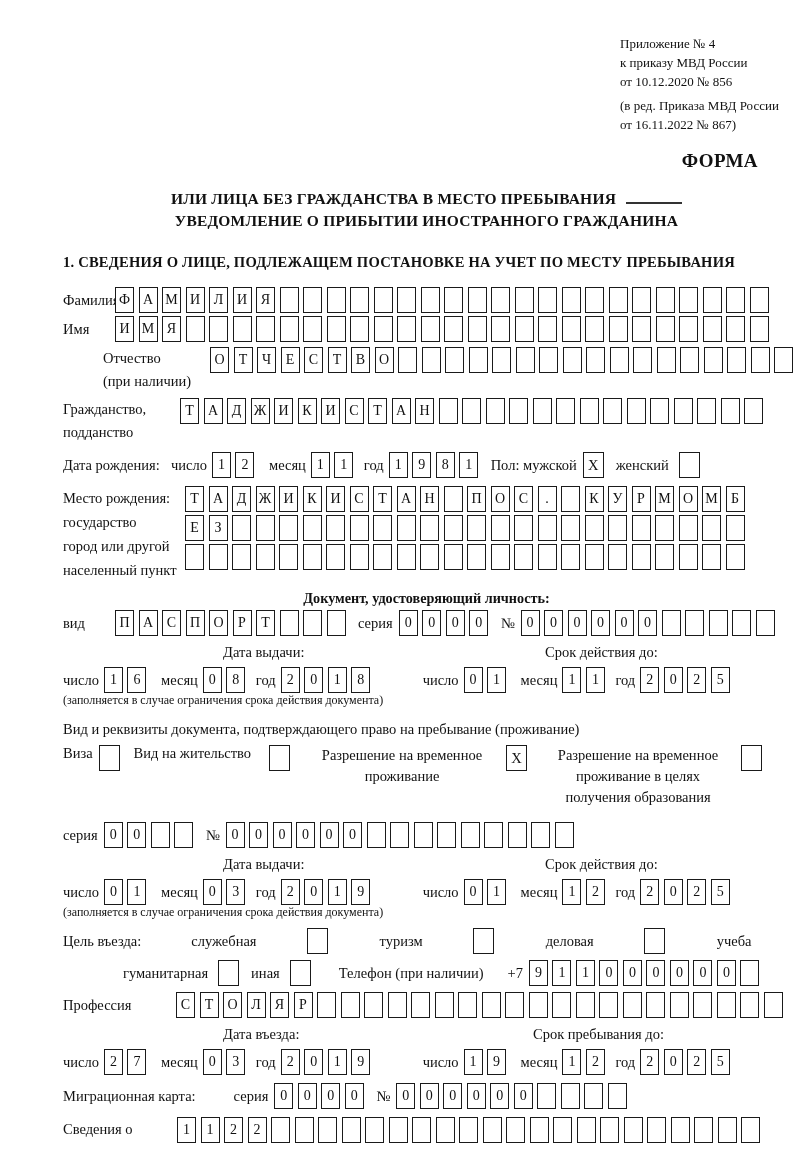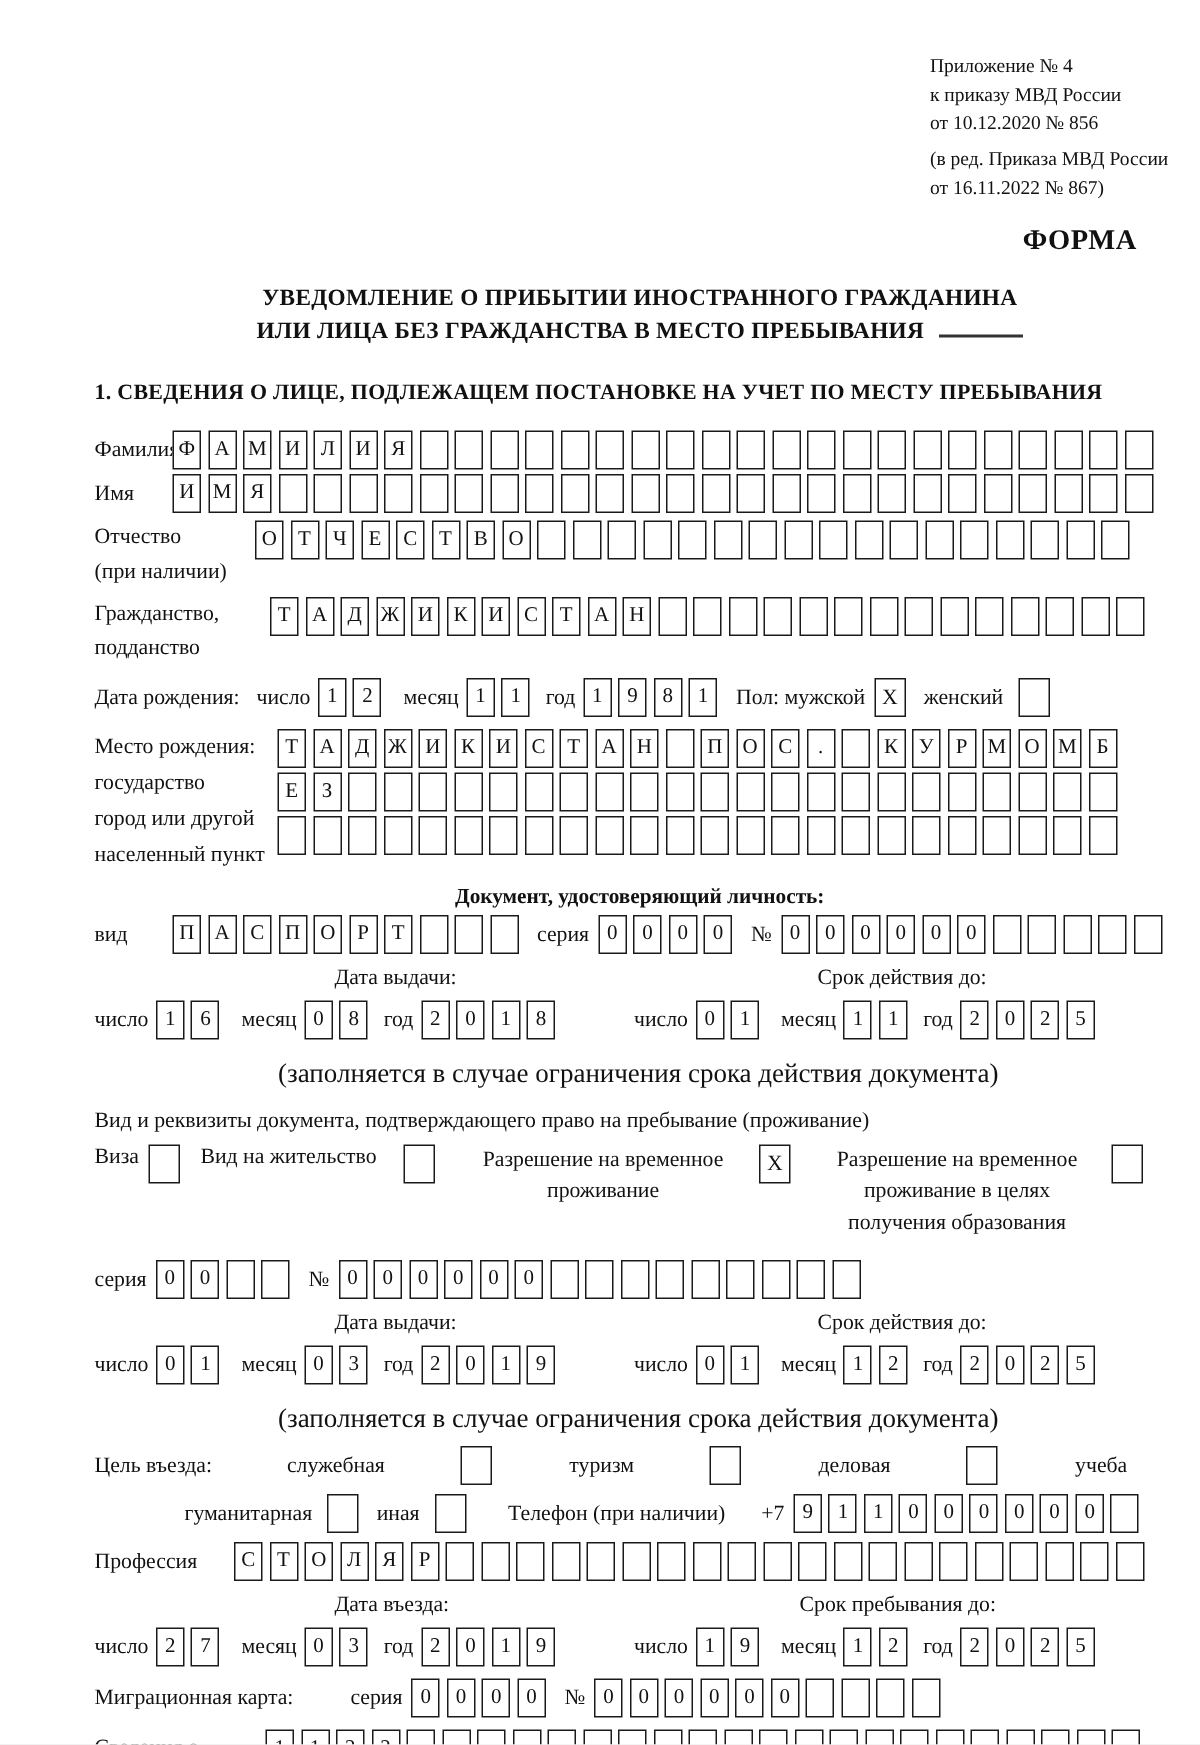--- a/index.html
+++ b/index.html
@@ -26,21 +26,21 @@
   }
   .checkbox{
     box-sizing:border-box;flex:none;width:21px;height:26px;border:1.7px solid #1a1a1a;
     display:inline-flex;align-items:center;justify-content:center;font-size:14.5px;background:#fff;
   }
   .dl{margin-right:5px;}
   .dgroup{display:inline-flex;align-items:center;}
   .date-headers{position:relative;height:20px;margin-top:8px;font-size:14.5px;}
   .dh-left{position:absolute;left:160px;}
   .dh-right{position:absolute;left:482px;}
-  .note-right{text-align:center;font-size:18px;margin-top:12px;padding-right:2px;}
+  .note-right{text-align:left;font-size:12px;margin-top:0;padding-right:2px;}
   .intro{margin-top:10px;line-height:23px;}
   .opt-label-multi{display:inline-block;text-align:center;line-height:21px;white-space:normal;}
   .mr6{margin-right:6px;} .mr10{margin-right:10px;} .ml8{margin-left:8px;} .ml12{margin-left:12px;}
   .doc-title{text-align:center;font-weight:bold;font-size:14.2px;margin-top:8px;}
   .label-col{flex:none;line-height:25px;}
   .rows-col .frow{margin-top:0;margin-bottom:3px;}
 </style>
 </head>
 <body>
 
@@ -52,22 +52,22 @@
     <div>от 10.12.2020 № 856</div>
     <div class="note">
       <div>(в ред. Приказа МВД России</div>
       <div>от 16.11.2022 № 867)</div>
     </div>
   </div>
 
   <div class="forma">ФОРМА</div>
 
   <div class="title">
+    <div><span>ИЛИ ЛИЦА БЕЗ ГРАЖДАНСТВА В МЕСТО ПРЕБЫВАНИЯ</span><span class="title-underline"></span></div>
     <div>УВЕДОМЛЕНИЕ О ПРИБЫТИИ ИНОСТРАННОГО ГРАЖДАНИНА</div>
-    <div><span>ИЛИ ЛИЦА БЕЗ ГРАЖДАНСТВА В МЕСТО ПРЕБЫВАНИЯ</span><span class="title-underline"></span></div>
   </div>
 
   <div class="section-heading">1. СВЕДЕНИЯ О ЛИЦЕ, ПОДЛЕЖАЩЕМ ПОСТАНОВКЕ НА УЧЕТ ПО МЕСТУ ПРЕБЫВАНИЯ</div>
 
   <div class="frow" style="margin-top:16px;">
     <span class="lbl" style="width:52px;">Фамилия</span>
     <span class="boxes">
         <span class="box">Ф</span>
         <span class="box">А</span>
         <span class="box">М</span>
@@ -126,21 +126,21 @@
         <span class="box"></span>
         <span class="box"></span>
         <span class="box"></span>
         <span class="box"></span>
         <span class="box"></span>
         <span class="box"></span>
         <span class="box"></span>
       </span>
   </div>
 
-  <div class="frow top" style="margin-top:5px;">
+  <div class="frow top" style="margin-top:5px;margin-left:40px;">
     <span class="lbl" style="width:107px;line-height:23px;">
       <span>Отчество</span><br>
       <span>(при наличии)</span>
     </span>
     <span class="boxes">
         <span class="box">О</span>
         <span class="box">Т</span>
         <span class="box">Ч</span>
         <span class="box">Е</span>
         <span class="box">С</span>
@@ -534,21 +534,21 @@
         <span class="box">0</span>
         <span class="box">0</span>
         <span class="box">0</span>
         <span class="box">0</span>
         <span class="box">0</span>
         <span class="box">0</span>
         <span class="box"></span>
       </span>
   </div>
 
-  <div class="frow" style="margin-top:6px;">
+  <div class="frow" style="margin-top:6px;gap:20px;">
     <span class="lbl" style="width:93px;">Профессия</span>
     <span class="boxes">
         <span class="box">С</span>
         <span class="box">Т</span>
         <span class="box">О</span>
         <span class="box">Л</span>
         <span class="box">Я</span>
         <span class="box">Р</span>
         <span class="box"></span>
         <span class="box"></span>

